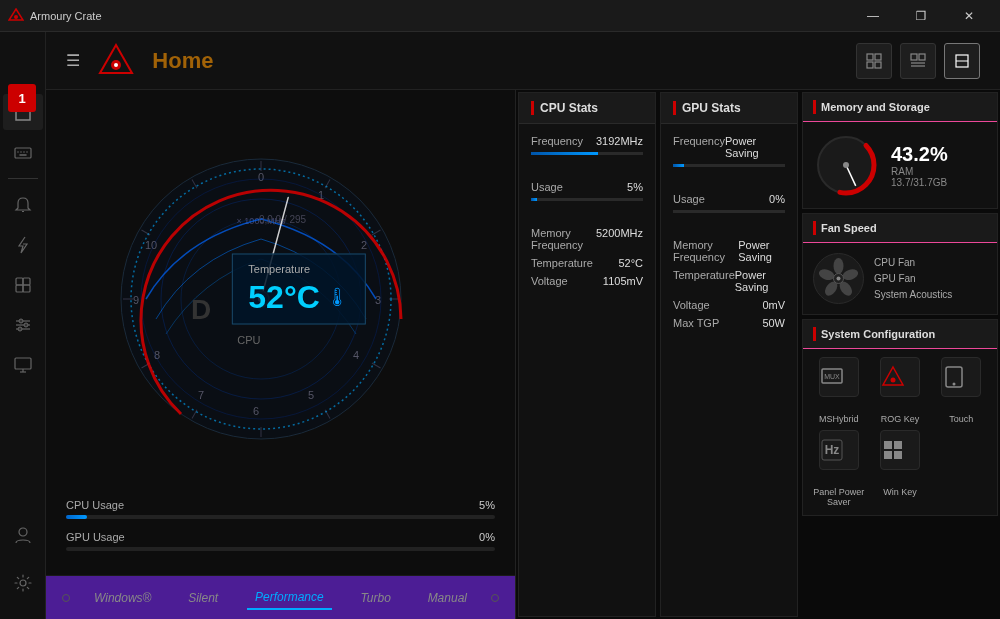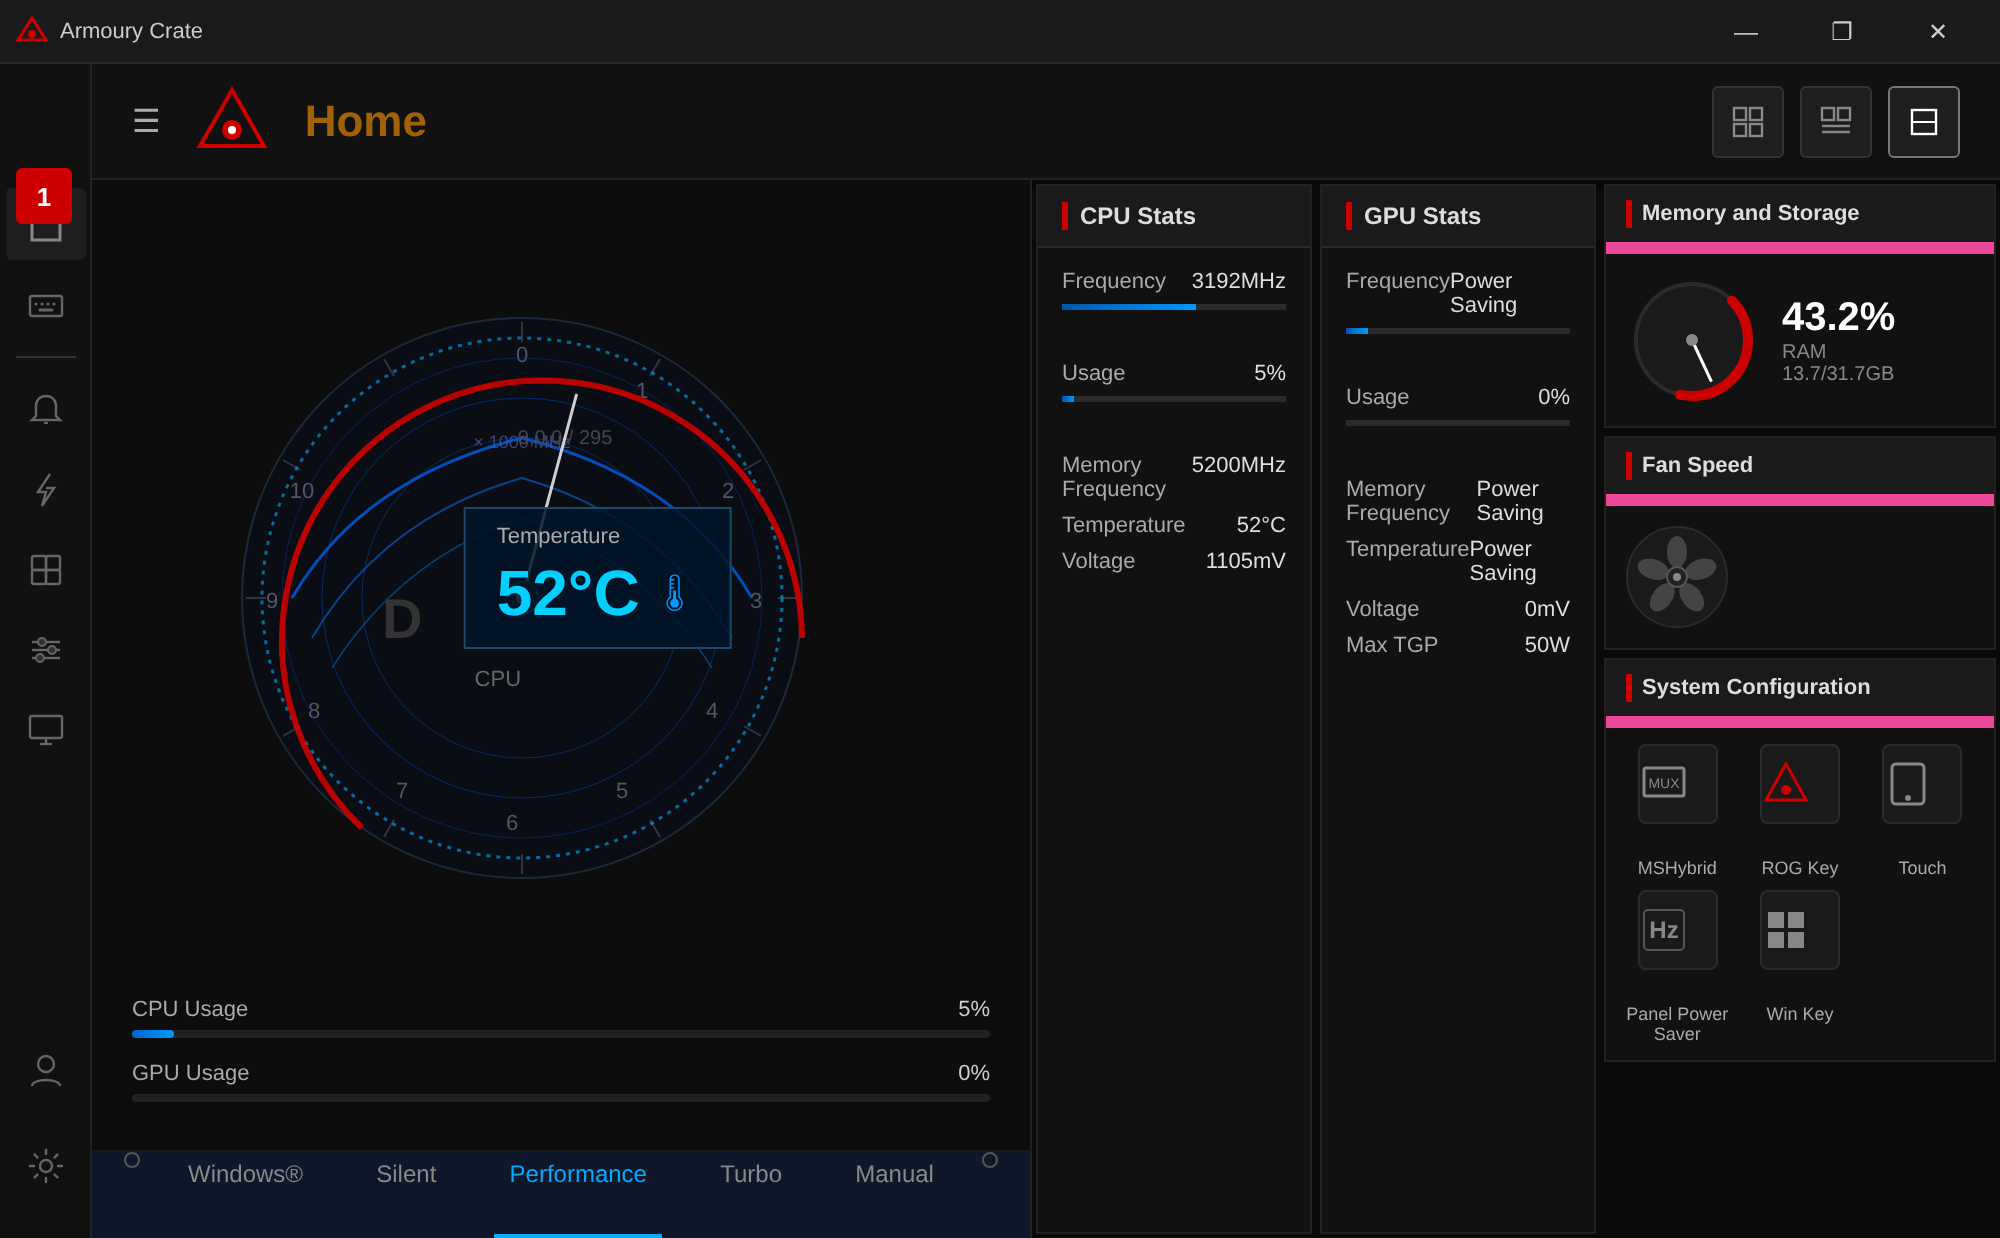--- a/index.html
+++ b/index.html
@@ -127,26 +127,27 @@
     .stat-bar {
       width: 100%; height: 4px; background: #222; border-radius: 2px;
     }
     .stat-bar-fill {
       height: 100%; border-radius: 2px;
       background: linear-gradient(90deg, #0066cc, #0099ff);
     }
 
     
     .perf-tabs {
-      height: 44px; background: #0f172a;
-      display: flex; 
+      height: 44px; background: #4c1d95;
+      display: flex; align-items: center;
       padding: 0 40px; gap: 0;
       border-top: 1px solid #1a1a1a;
       justify-content: space-between;
       position: relative;
+      font-style: italic;
     }
     .perf-dot {
       width: 8px; height: 8px; border-radius: 50%;
       border: 1px solid #555; position: absolute;
     }
     .perf-dot.left { left: 16px; }
     .perf-dot.right { right: 16px; }
     .perf-tab {
       font-size: 12px; color: #888; cursor: pointer; padding: 4px 8px;
     }
@@ -187,21 +188,21 @@
     .side-panels {
       width: 200px; display: flex; flex-direction: column;
     }
 
     .info-panel {
       background: #111; border: 1px solid #222; margin: 2px;
     }
     .info-panel-header {
       background: #1a1a1a; padding: 7px 10px;
       font-size: 11px; color: #ddd; font-weight: 600;
-      border-bottom: 6px solid #ec4899;
+      border-bottom: 1px solid #ec4899;
       display: flex; align-items: center; gap: 5px;
     }
 
     
     .memory-content {
       padding: 8px; display: flex; align-items: center; gap: 10px;
     }
     .mem-gauge {
       width: 70px; height: 70px; position: relative; flex-shrink: 0;
     }
@@ -626,20 +627,25 @@
 
                     <ellipse cx="27.5" cy="15" rx="5" ry="8" fill="#444" transform="rotate(0, 27.5, 27.5)"></ellipse>
                     <ellipse cx="27.5" cy="15" rx="5" ry="8" fill="#444" transform="rotate(72, 27.5, 27.5)"></ellipse>
                     <ellipse cx="27.5" cy="15" rx="5" ry="8" fill="#444" transform="rotate(144, 27.5, 27.5)"></ellipse>
                     <ellipse cx="27.5" cy="15" rx="5" ry="8" fill="#444" transform="rotate(216, 27.5, 27.5)"></ellipse>
                     <ellipse cx="27.5" cy="15" rx="5" ry="8" fill="#444" transform="rotate(288, 27.5, 27.5)"></ellipse>
                     <circle cx="27.5" cy="27.5" r="5" fill="#222" stroke="#555" stroke-width="1"></circle>
                     <circle cx="27.5" cy="27.5" r="2" fill="#888"></circle>
                   </svg>
                 </div>
+                <div class="fan-labels">
+                  <div>CPU Fan</div>
+                  <div>GPU Fan</div>
+                  <div>System Acoustics</div>
+                </div>
               </div>
             </div>
 
             <div class="info-panel">
               <div class="info-panel-header">
                 <span class="panel-accent"></span>
                 <span>System Configuration</span>
               </div>
               <div class="config-content">
 

